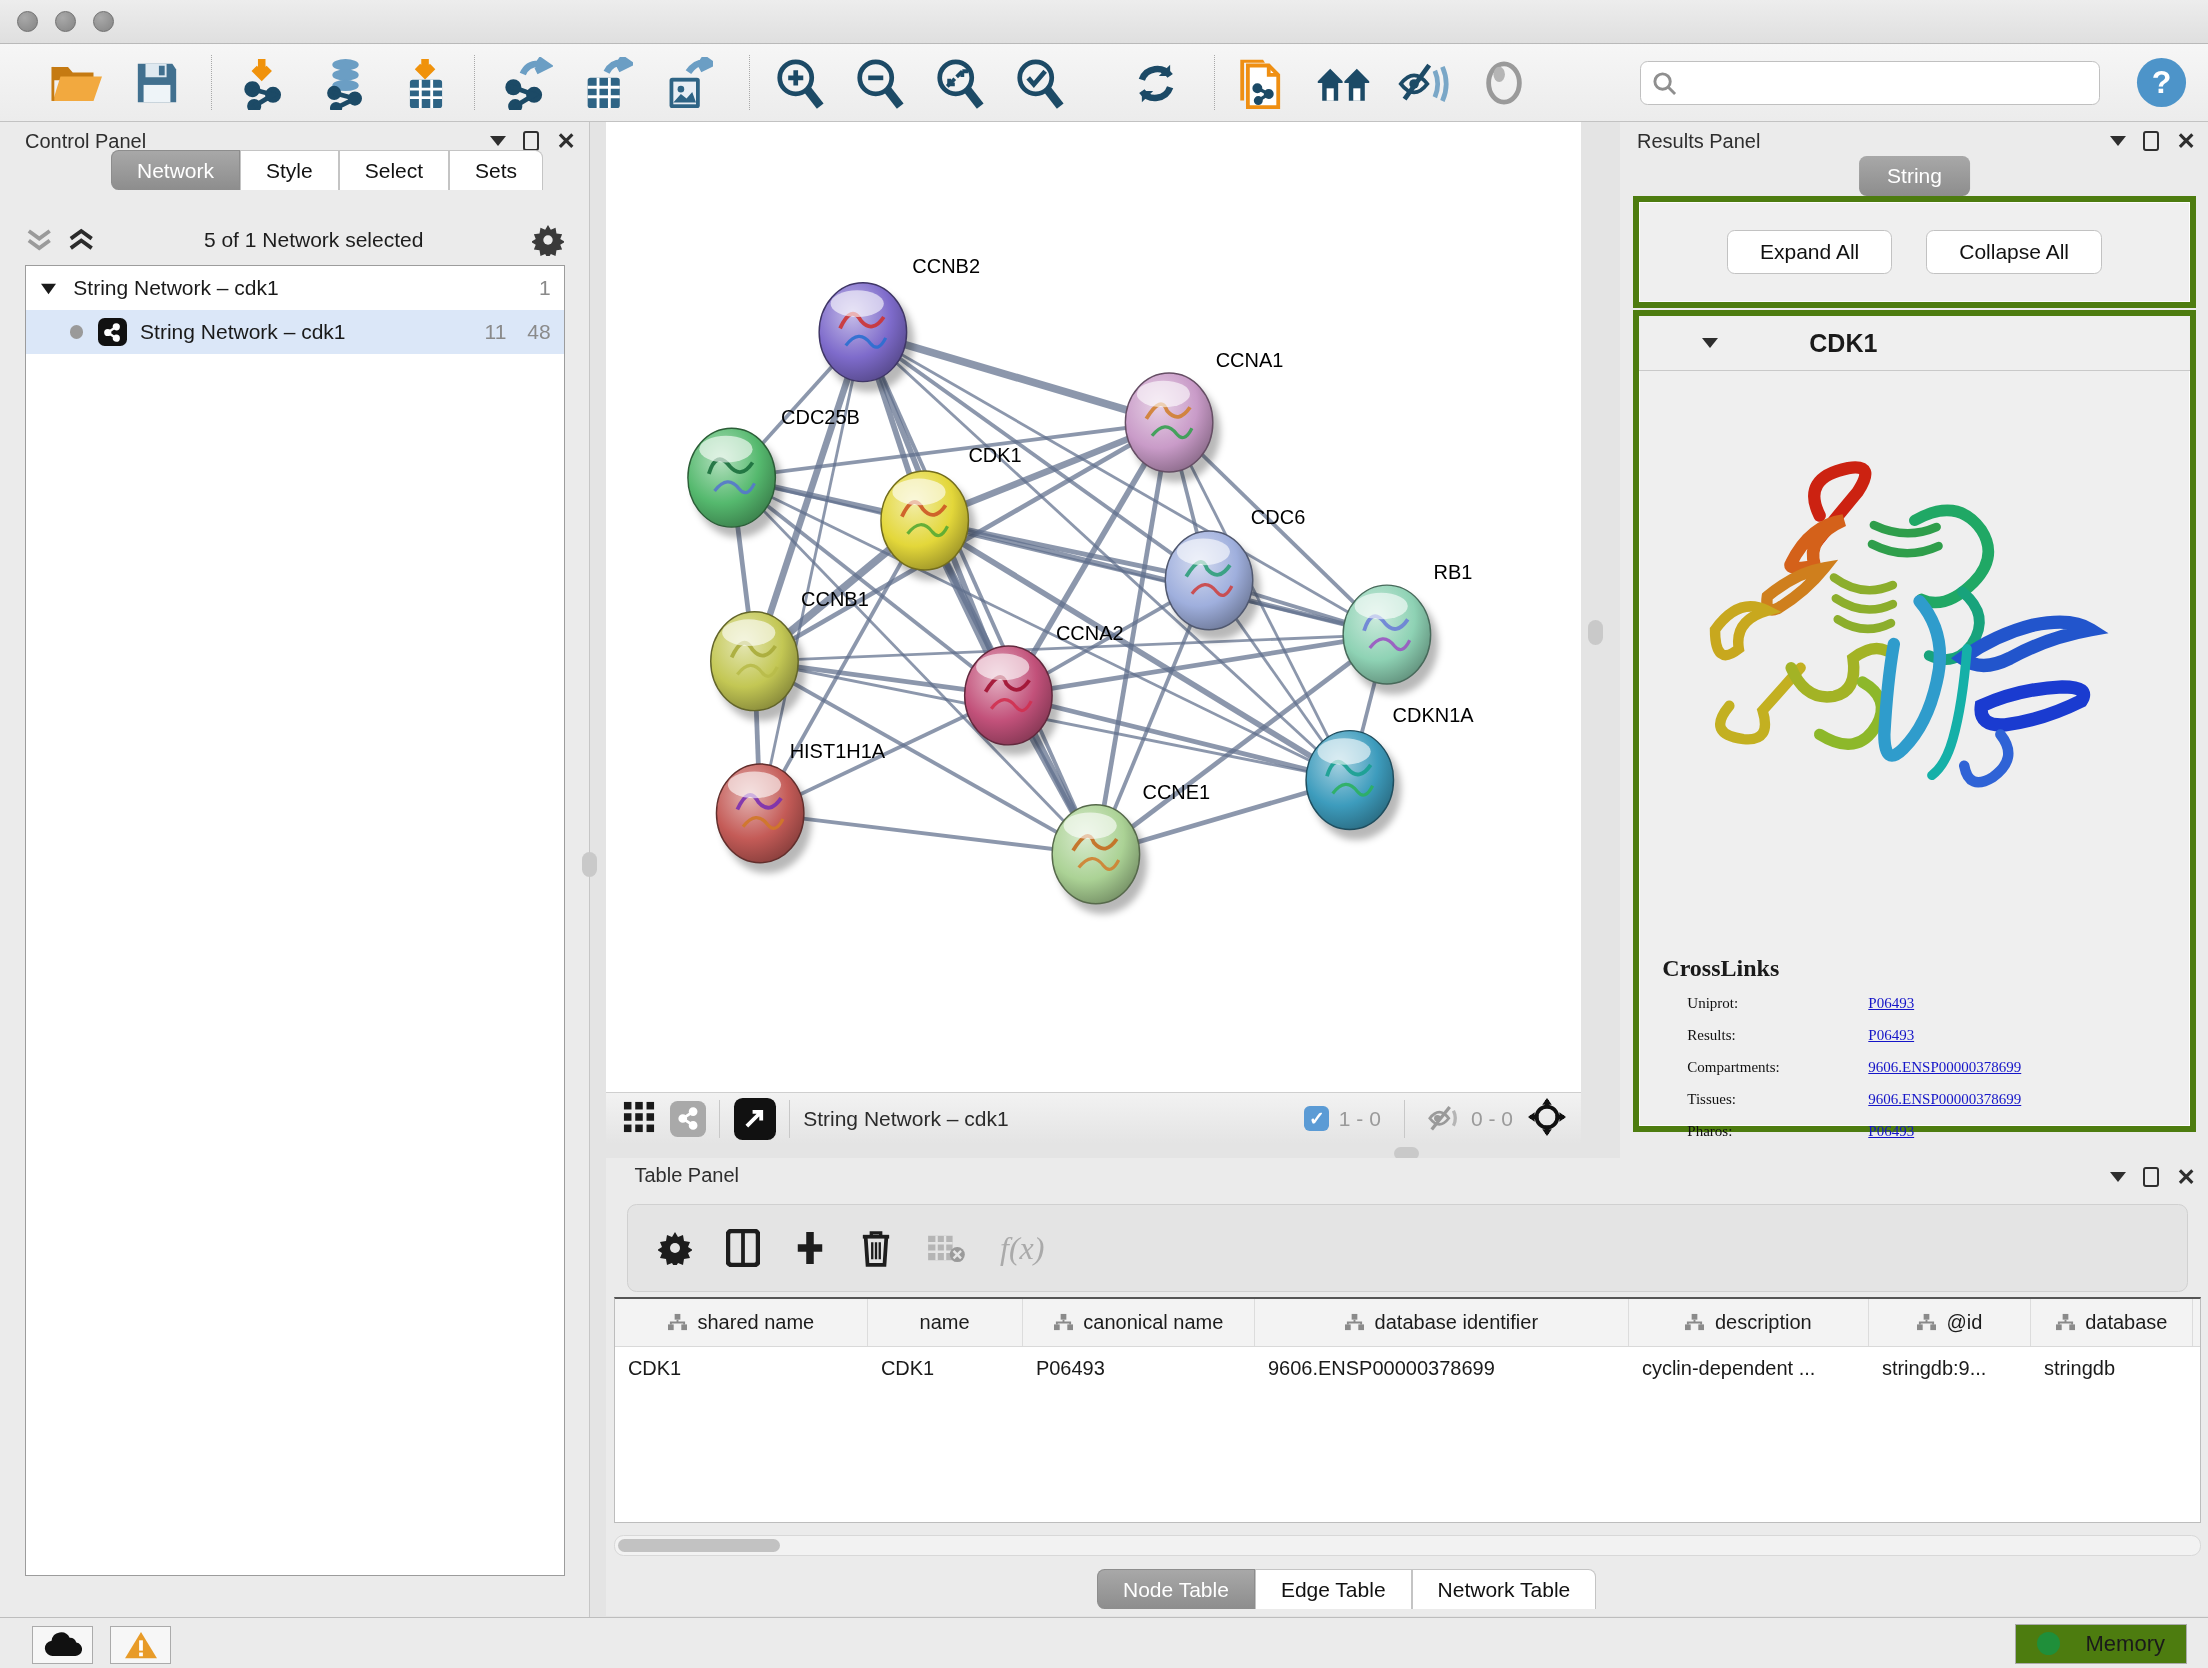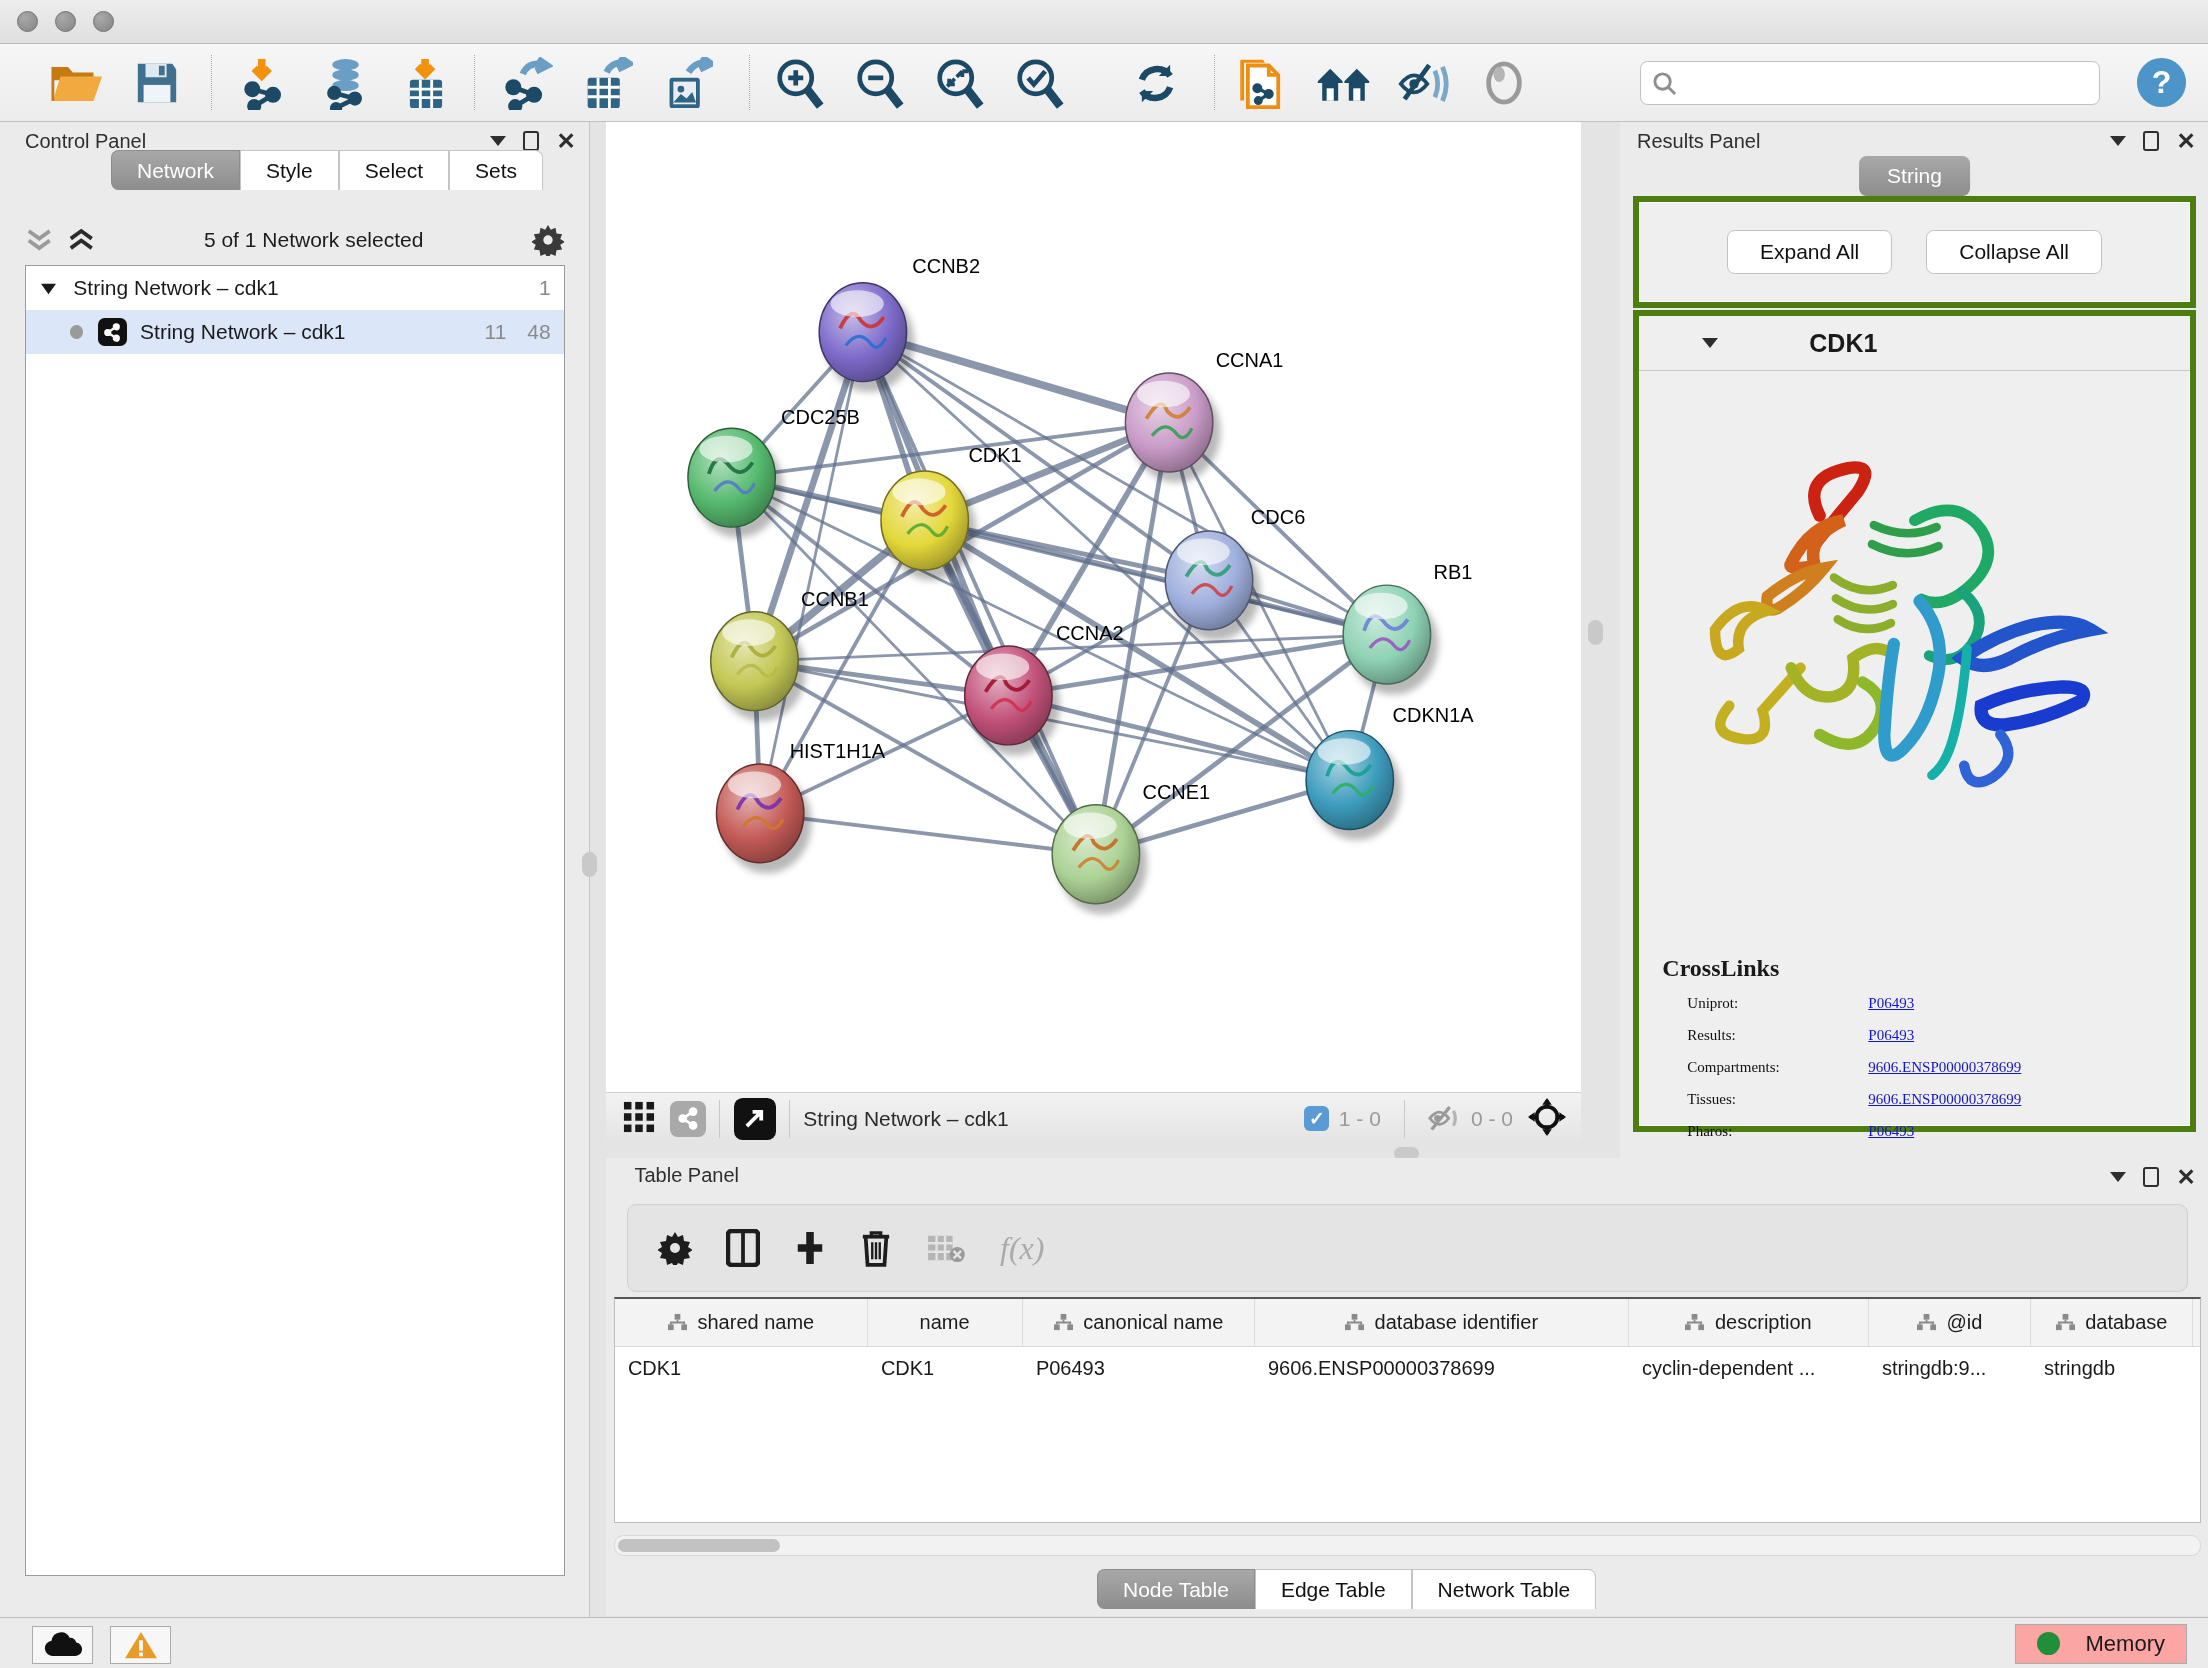--- a/index.html
+++ b/index.html
@@ -97,21 +97,21 @@
   .tp-row { display:flex; height:42px; }
   .td { font-size:20px; display:flex; align-items:center; padding-left:13.3px; white-space:nowrap; overflow:hidden; }
   .hscroll { position:absolute; left:7.6px; top:377px; width:1587px; height:21px; background:#f2f2f2; border:1px solid #d8d8d8; border-radius:9.5px; }
   .hscroll .thumb { position:absolute; left:3.8px; top:2.9px; width:162px; height:13.3px; background:#c2c2c2; border-radius:6.7px; }
   .tp-tabs { position:absolute; left:491px; top:411px; display:flex; }
 
   
   .statusbar { position:absolute; left:0; top:1617px; width:2208px; height:51px; background:#ebebeb; border-top:1px solid #bdbdbd; }
   .sb-btn { position:absolute; top:7.6px; width:61px; height:38px; background:#f7f7f7; border:1px solid #ababab;
     display:flex; align-items:center; justify-content:center; }
-  .memory-btn { position:absolute; right:21px; top:5.7px; height:40px; background:#fca5a5; border:1px solid #ababab;
+  .memory-btn { position:absolute; right:21px; top:5.7px; height:40px; background:#4d7c0f; border:1px solid #ababab;
     display:flex; align-items:center; gap:26px; padding:0 21px; font-size:22px; }
   .green-dot { width:23px; height:23px; border-radius:50%; background:#1f8f3a; }
 </style>
 </head>
 <body>
 
 <div class="titlebar">
   <div class="traffic t-close"></div>
   <div class="traffic t-min"></div>
   <div class="traffic t-zoom"></div>

